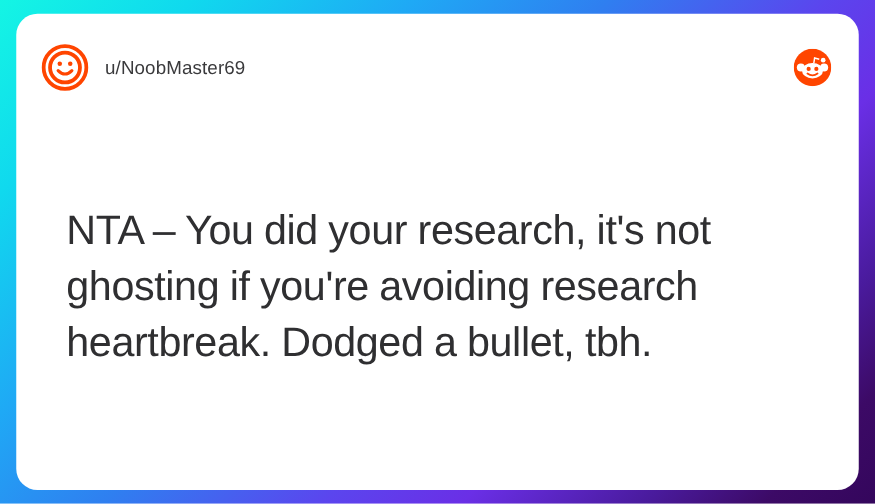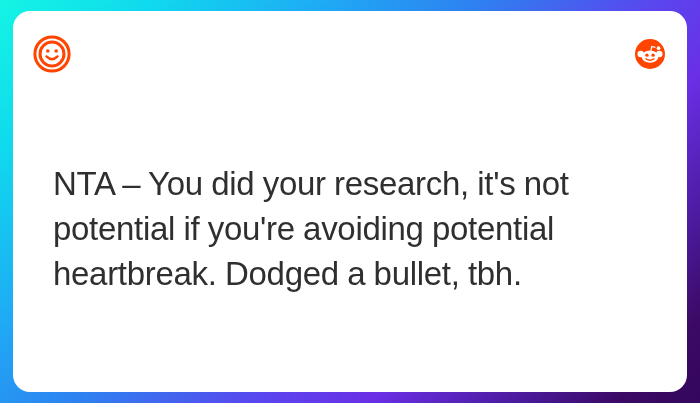--- a/index.html
+++ b/index.html
@@ -119,20 +119,21 @@
       <span class="avatar-wrap">
         <svg class="avatar" viewBox="0 0 40 40" aria-hidden="true">
           <circle cx="20" cy="20" r="18" fill="none" stroke="#FF4500" stroke-width="3.2"></circle>
           <circle cx="20" cy="20" r="12.6" fill="none" stroke="#FF4500" stroke-width="3.2"></circle>
           <circle cx="15.6" cy="16.8" r="1.9" fill="#FF4500"></circle>
           <circle cx="24.4" cy="16.8" r="1.9" fill="#FF4500"></circle>
           <path d="M14.2 22.6 Q20 28.4 25.8 22.6" fill="none" stroke="#FF4500" stroke-width="2.6" stroke-linecap="round"></path>
         </svg>
       </span>
 
+      <span class="username">u/NoobMaster69</span>
 
       <span class="spacer"></span>
 
       <span class="brand-wrap">
         <svg class="brand-logo" viewBox="0 0 40 40" aria-hidden="true">
           <circle cx="20" cy="20" r="20" fill="#FF4500"></circle>
           <g fill="#ffffff">
             <ellipse cx="20" cy="23.4" rx="11.2" ry="8.2"></ellipse>
             <circle cx="31.4" cy="12.2" r="2.5"></circle>
             <path d="M20.6 15.4 L21.6 8.9 L27.4 10.3 L27.0 11.9 L22.9 11.0 L22.1 15.6 Z"></path>
@@ -143,18 +144,18 @@
             <circle cx="15.9" cy="21.5" r="2.25"></circle>
             <circle cx="24.1" cy="21.5" r="2.25"></circle>
             <path d="M14.6 26.4 Q20 30.4 25.4 26.4" fill="none" stroke="#FF4500" stroke-width="1.9" stroke-linecap="round"></path>
           </g>
         </svg>
       </span>
 
     </div>
 
     <div class="card-body">
-      <p class="comment-text">NTA – You did your research, it's not potential if you're avoiding potential heartbreak. Dodged a bullet, tbh.</p>
+      <p class="comment-text">NTA – You did your research, it's not ghosting if you're avoiding research heartbreak. Dodged a bullet, tbh.</p>
     </div>
 
   </div>
 
 </div>
 
 </body></html>

